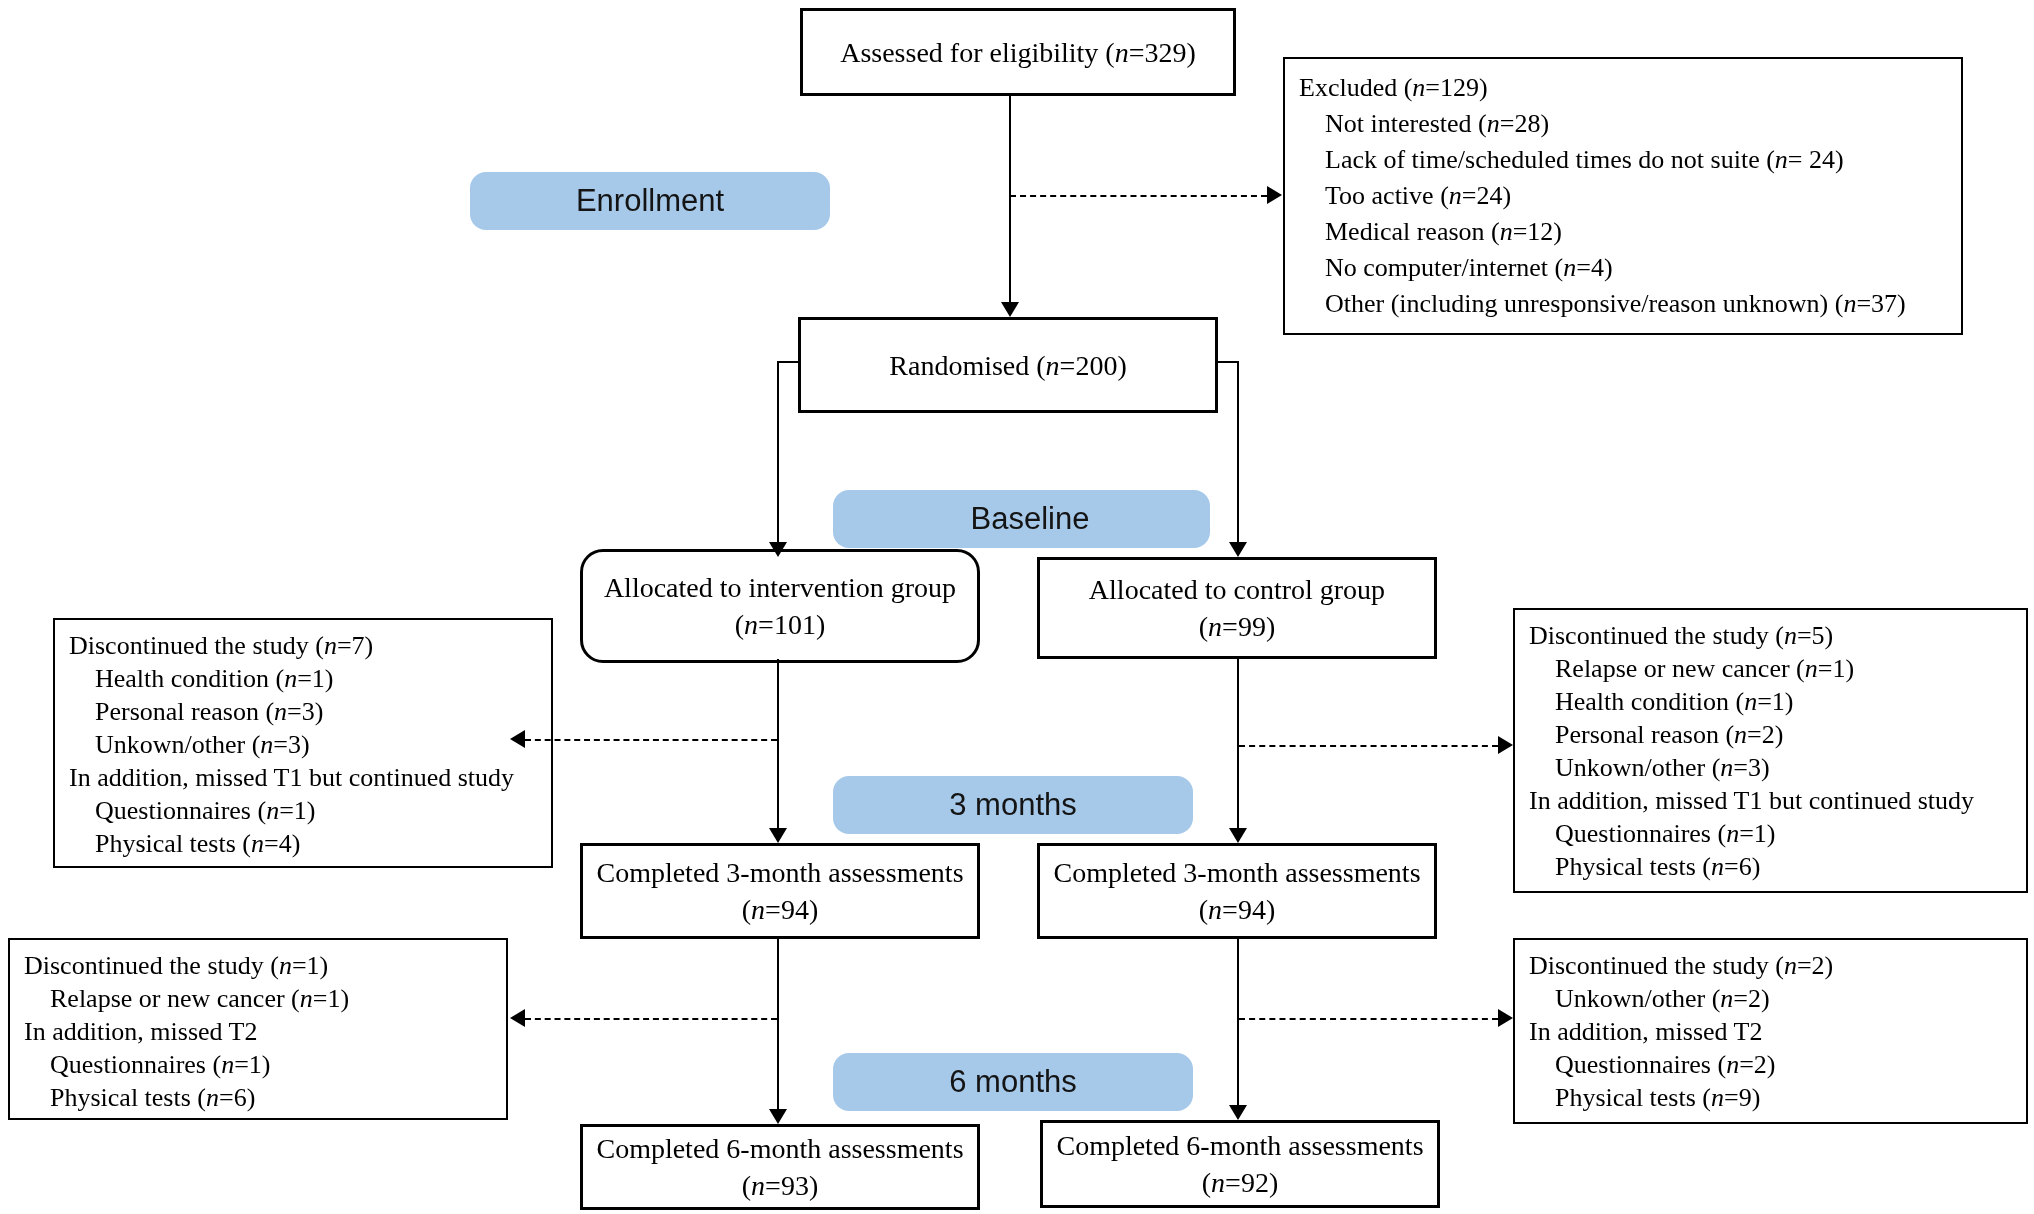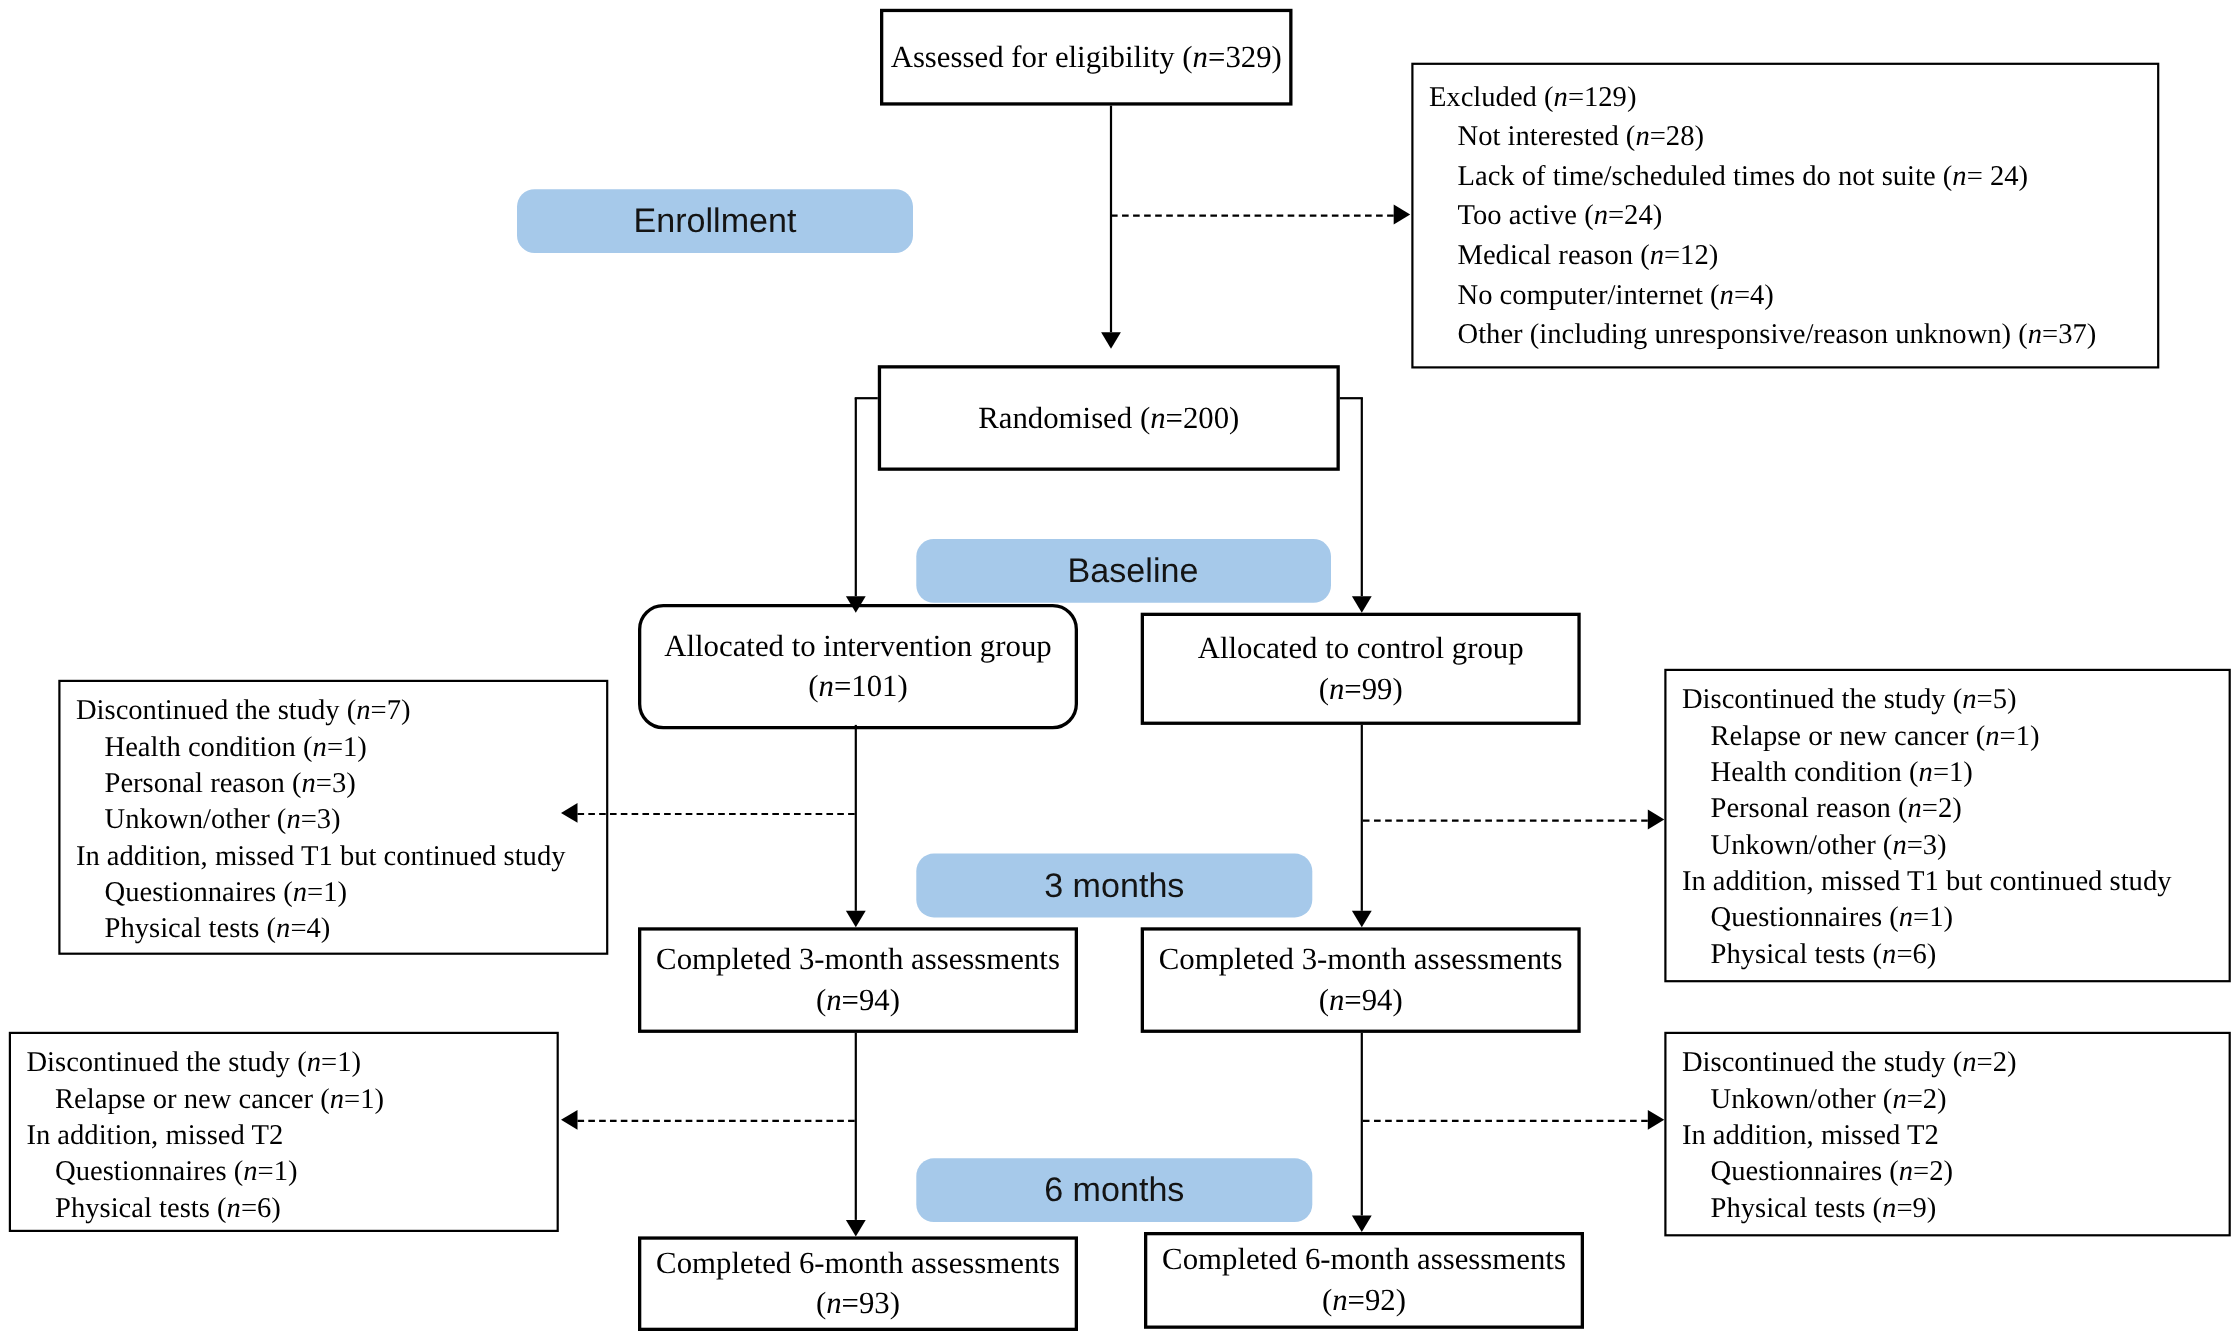--- a/index.html
+++ b/index.html
@@ -23,23 +23,23 @@
   
   .vline{position:absolute;width:0;border-left:2px solid #000;}
   .hline{position:absolute;height:0;border-top:2px solid #000;}
   .dline{position:absolute;height:0;border-top:2px dashed #000;}
   .arr{position:absolute;width:0;height:0;}
   .arr.down{border-left:9px solid transparent;border-right:9px solid transparent;border-top:15px solid #000;}
   .arr.left{border-top:9px solid transparent;border-bottom:9px solid transparent;border-right:15px solid #000;}
   .arr.right{border-top:9px solid transparent;border-bottom:9px solid transparent;border-left:15px solid #000;}
 
   
-  #assessed{left:800px;top:8px;width:375px;height:88px;}
+  #assessed{left:800px;top:8px;width:436px;height:88px;}
   #excluded{left:1283px;top:57px;width:680px;height:278px;padding-top:11px;}
-  #randomised{left:798px;top:332px;width:420px;height:96px;}
+  #randomised{left:798px;top:317px;width:420px;height:96px;}
   #badge-enrollment{left:470px;top:172px;width:360px;height:58px;}
   #badge-baseline{left:833px;top:490px;width:360px;height:58px;}
   #badge-3m{left:833px;top:776px;width:360px;height:58px;}
   #badge-6m{left:833px;top:1053px;width:360px;height:58px;}
   #alloc-int{left:580px;top:549px;width:400px;height:114px;border-radius:23px;}
   #alloc-ctrl{left:1037px;top:557px;width:400px;height:102px;}
   #drop-int-t1{left:8px;top:618px;width:500px;height:250px;margin-left:45px;}
   #drop-ctrl-t1{left:1513px;top:608px;width:515px;height:285px;}
   #comp3-int{left:580px;top:843px;width:400px;height:96px;}
   #comp3-ctrl{left:1037px;top:843px;width:400px;height:96px;}

